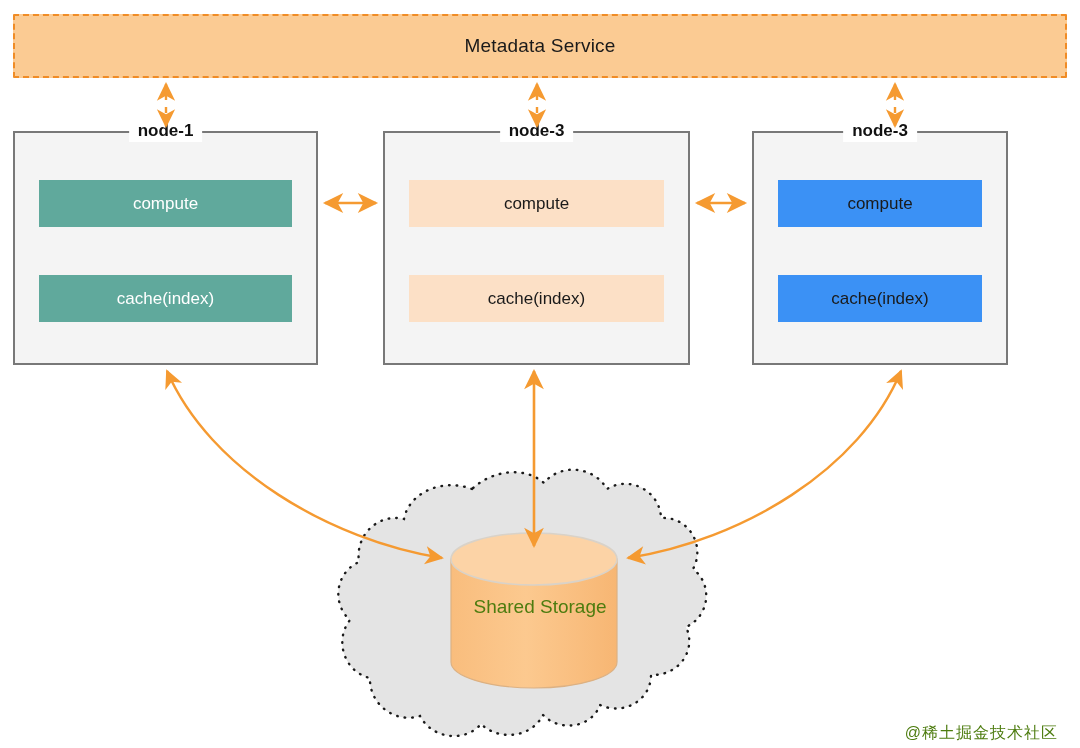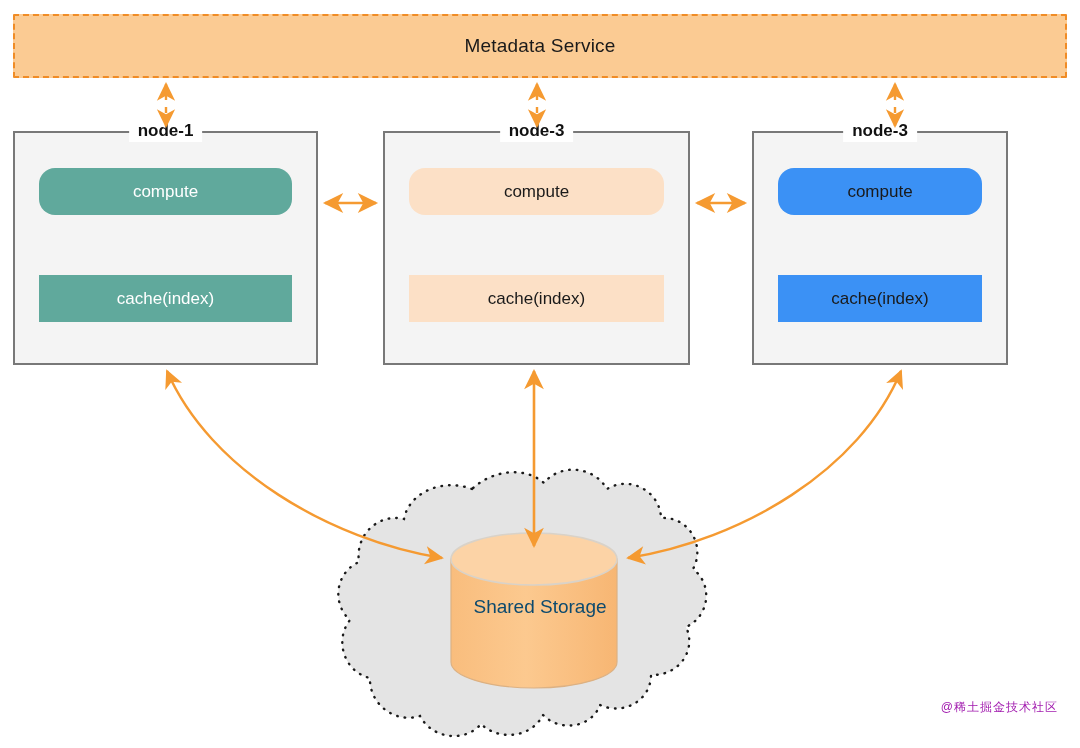--- a/index.html
+++ b/index.html
@@ -61,21 +61,21 @@
   .node-block {
     position: absolute;
     left: 24px;
     right: 24px;
     height: 47px;
     display: flex;
     align-items: center;
     justify-content: center;
     font-size: 17px;
   }
-  .node-block.compute { top: 35px; border-radius: 16px; }
+  .node-block.compute { top: 47px; }
   .node-block.cache   { top: 142px; }
 
   .theme-teal  { background: #60a99c; color: #ffffff; }
   .theme-peach { background: #fce0c6; color: #1a1a1a; }
   .theme-blue  { background: #3b91f5; color: #1a1a1a; }
 
   
   #overlay {
     position: absolute;
     left: 0;
@@ -85,29 +85,29 @@
     pointer-events: none;
   }
   
   .storage-label {
     position: absolute;
     left: 0;
     top: 596px;
     width: 1080px;
     text-align: center;
     font-size: 19px;
-    color: #0c4a6e;
+    color: #4d7c0f;
   }
   
   .watermark {
     position: absolute;
     right: 22px;
-    bottom: 32px;
-    font-size: 12px;
-    color: #a21caf;
+    bottom: 4px;
+    font-size: 16px;
+    color: #4d7c0f;
     letter-spacing: 1px;
     white-space: nowrap;
   }
 </style>
 </head>
 <body>
 
 <div id="canvas">
 
   <div class="metadata-bar">

